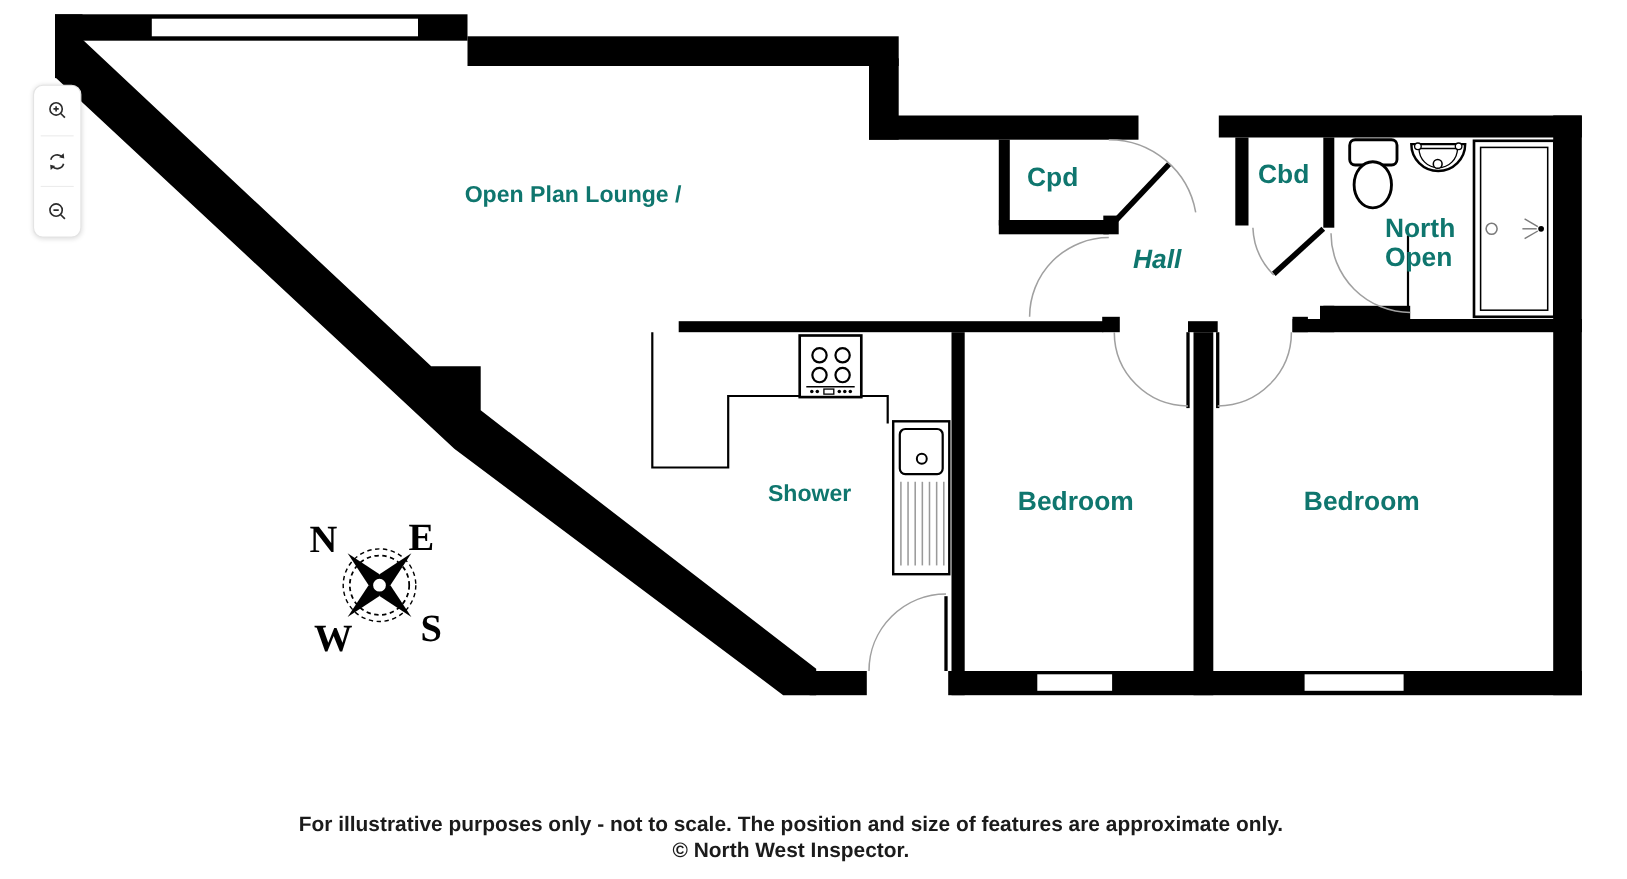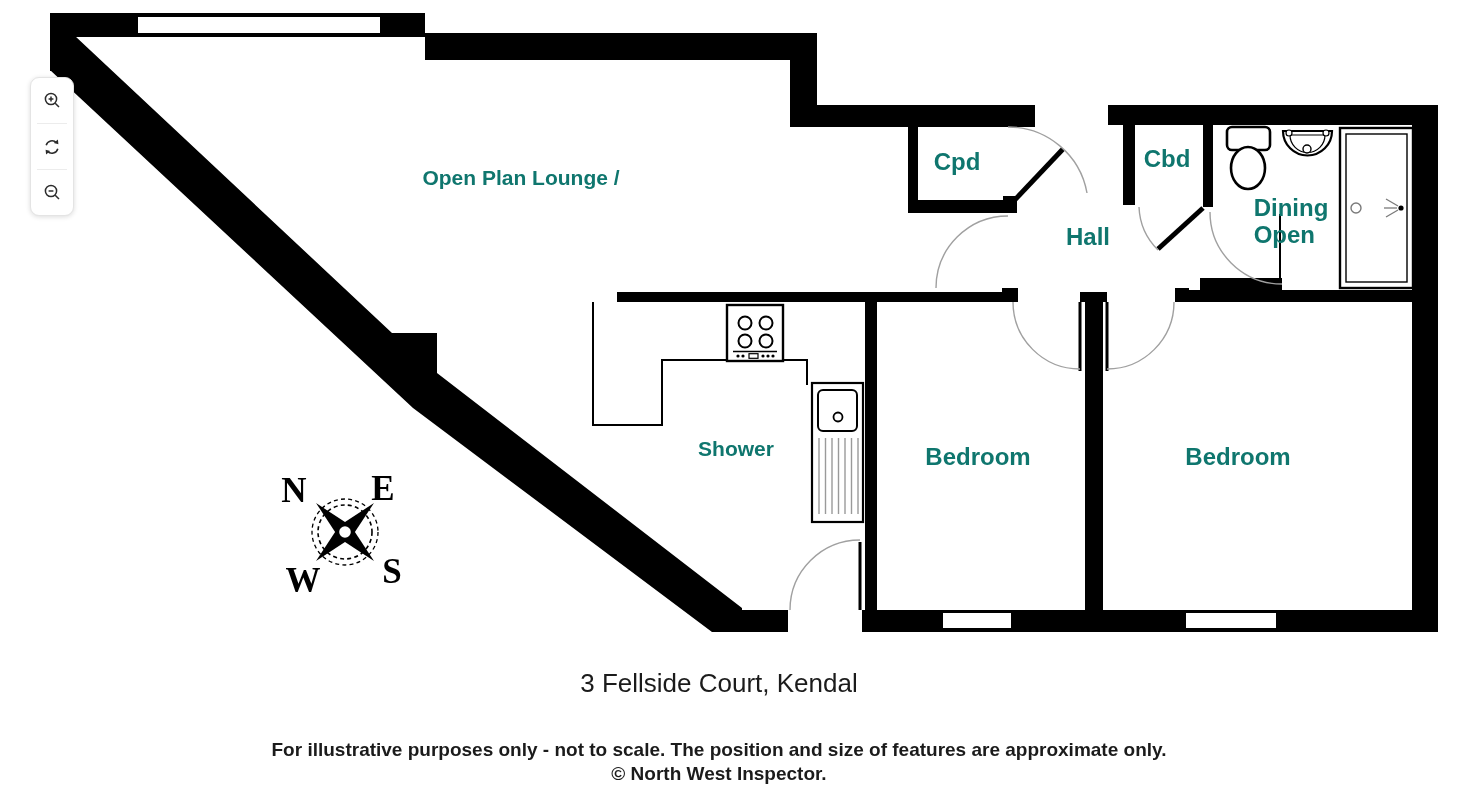--- a/index.html
+++ b/index.html
@@ -215,25 +215,24 @@
         <text x="392" y="583">S</text>
       </g>
     </g>
   </svg>
 
   <div class="room-label lbl-21" style="left:521px;top:178px;">
     <div>Open Plan Lounge /</div>
   </div>
   <div class="room-label lbl-20" style="left:957px;top:162px;">Cpd</div>
   <div class="room-label lbl-20" style="left:1167px;top:159px;">Cbd</div>
-  <div class="room-label lbl-20" style="left:1088px;top:237px;">Hall</div>
+  <div class="room-label lbl-20" style="left:1052px;top:237px;font-style:italic;">Hall</div>
   <div class="room-label lbl-20" style="left:1291px;top:221px;line-height:27px;">
-    <div>Dining</div>
+    <div>North</div>
     <div>Open</div>
   </div>
   <div class="room-label lbl-21" style="left:736px;top:449px;">Shower</div>
   <div class="room-label lbl-20" style="left:978px;top:457px;">Bedroom</div>
   <div class="room-label lbl-20" style="left:1238px;top:457px;">Bedroom</div>
 
-  <div class="footer footer-line-lg" style="top:667px;">3 Fellside Court, Kendal</div>
   <div class="footer footer-line-sm" style="top:738px;font-weight:bold;">For illustrative purposes only - not to scale. The position and size of features are approximate only.</div>
   <div class="footer footer-line-sm" style="top:762px;font-weight:bold;">© North West Inspector.</div>
 </div>
 
 </body></html>

